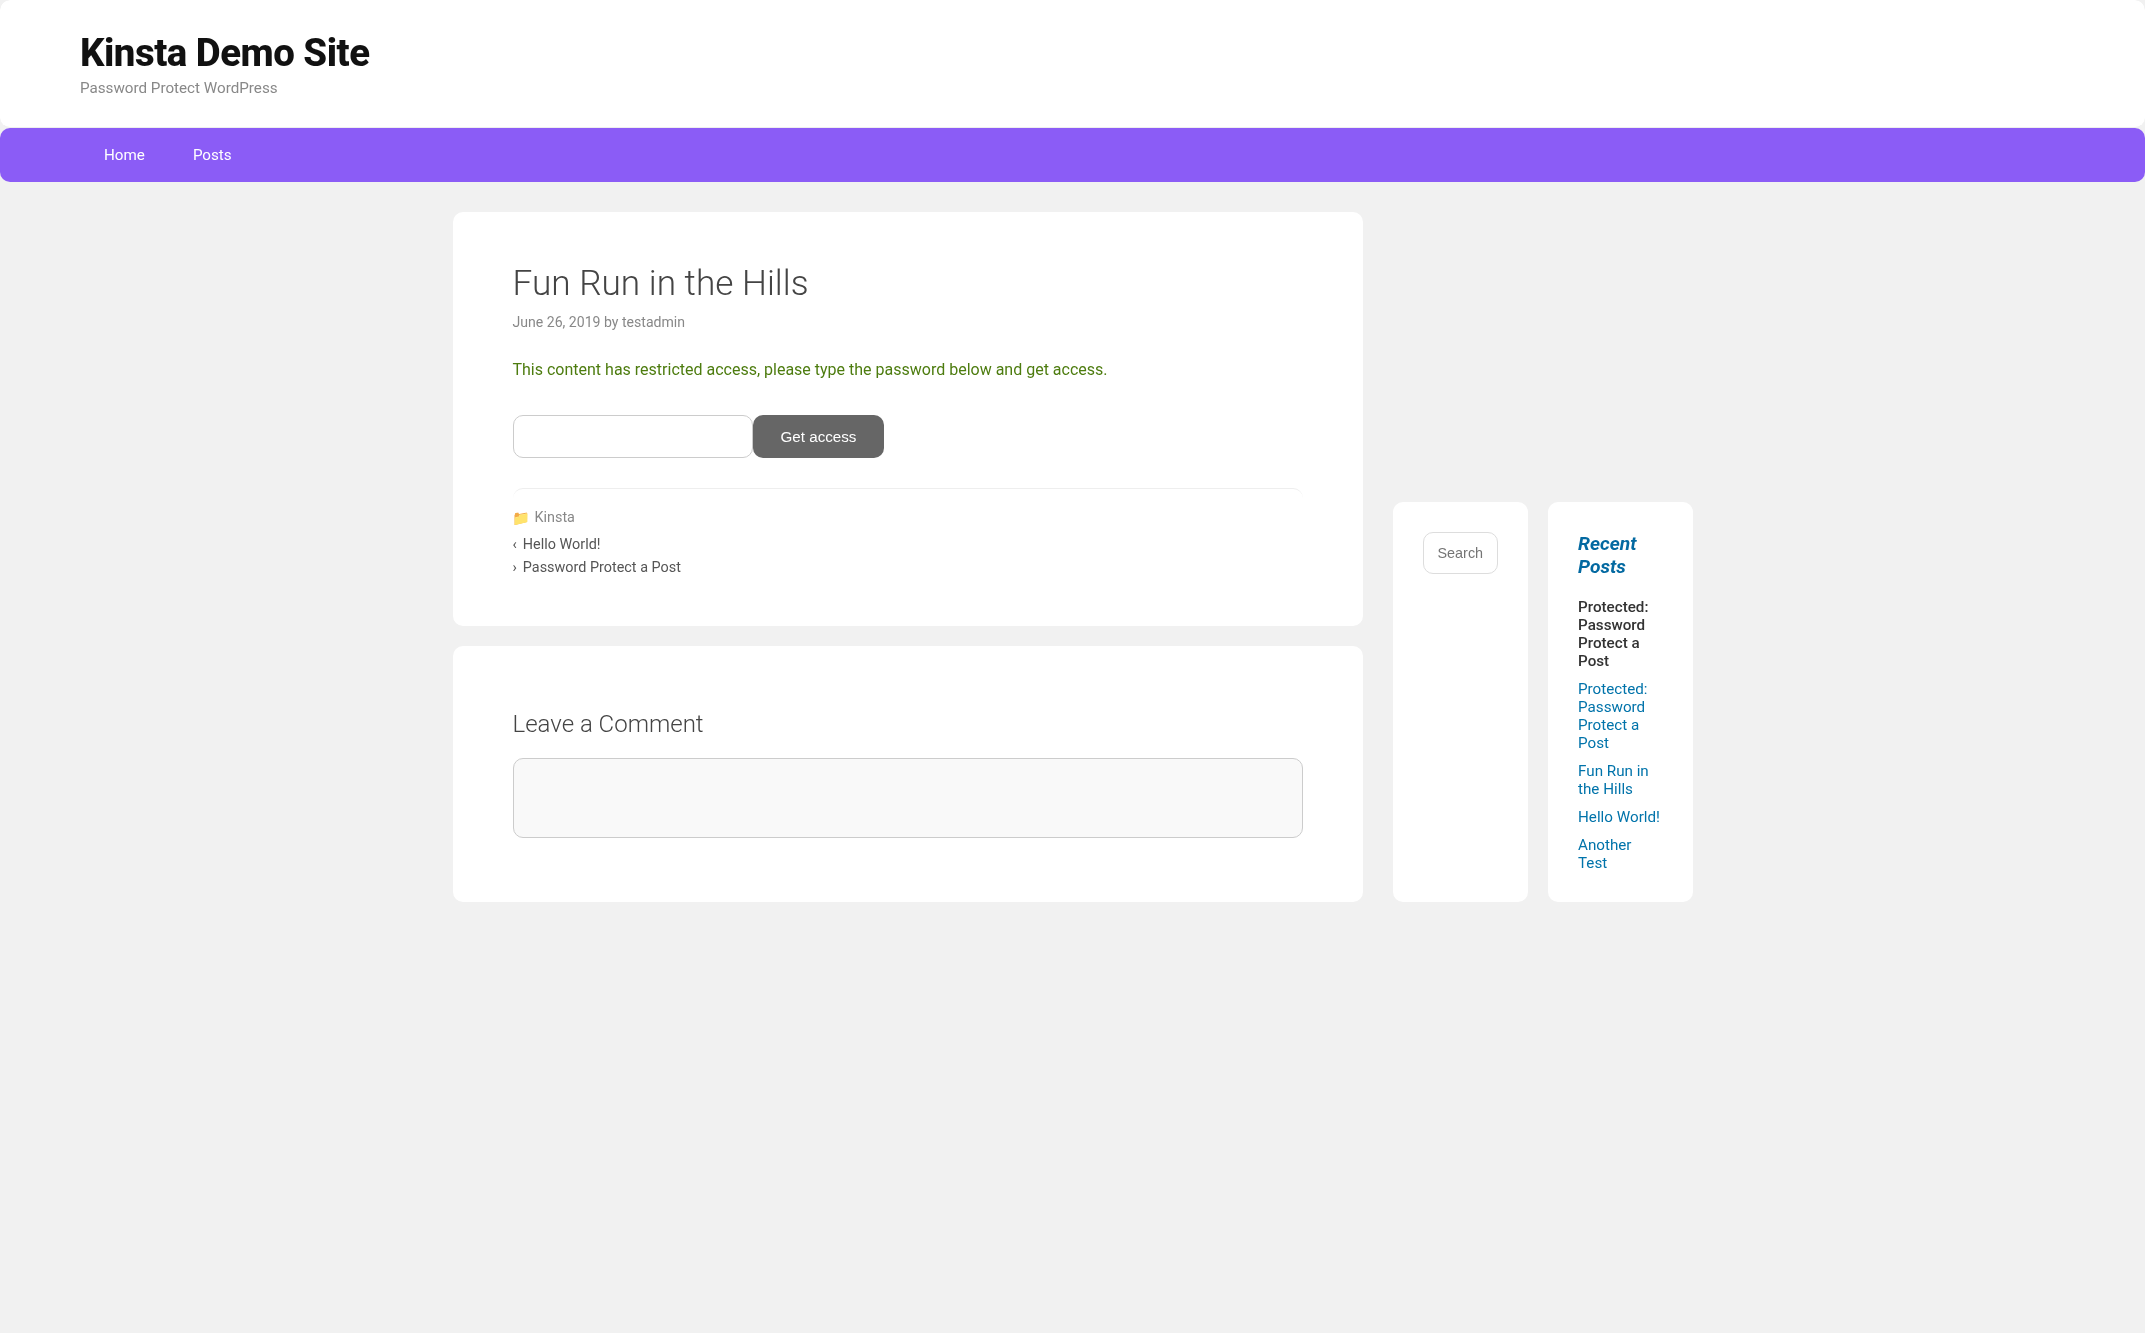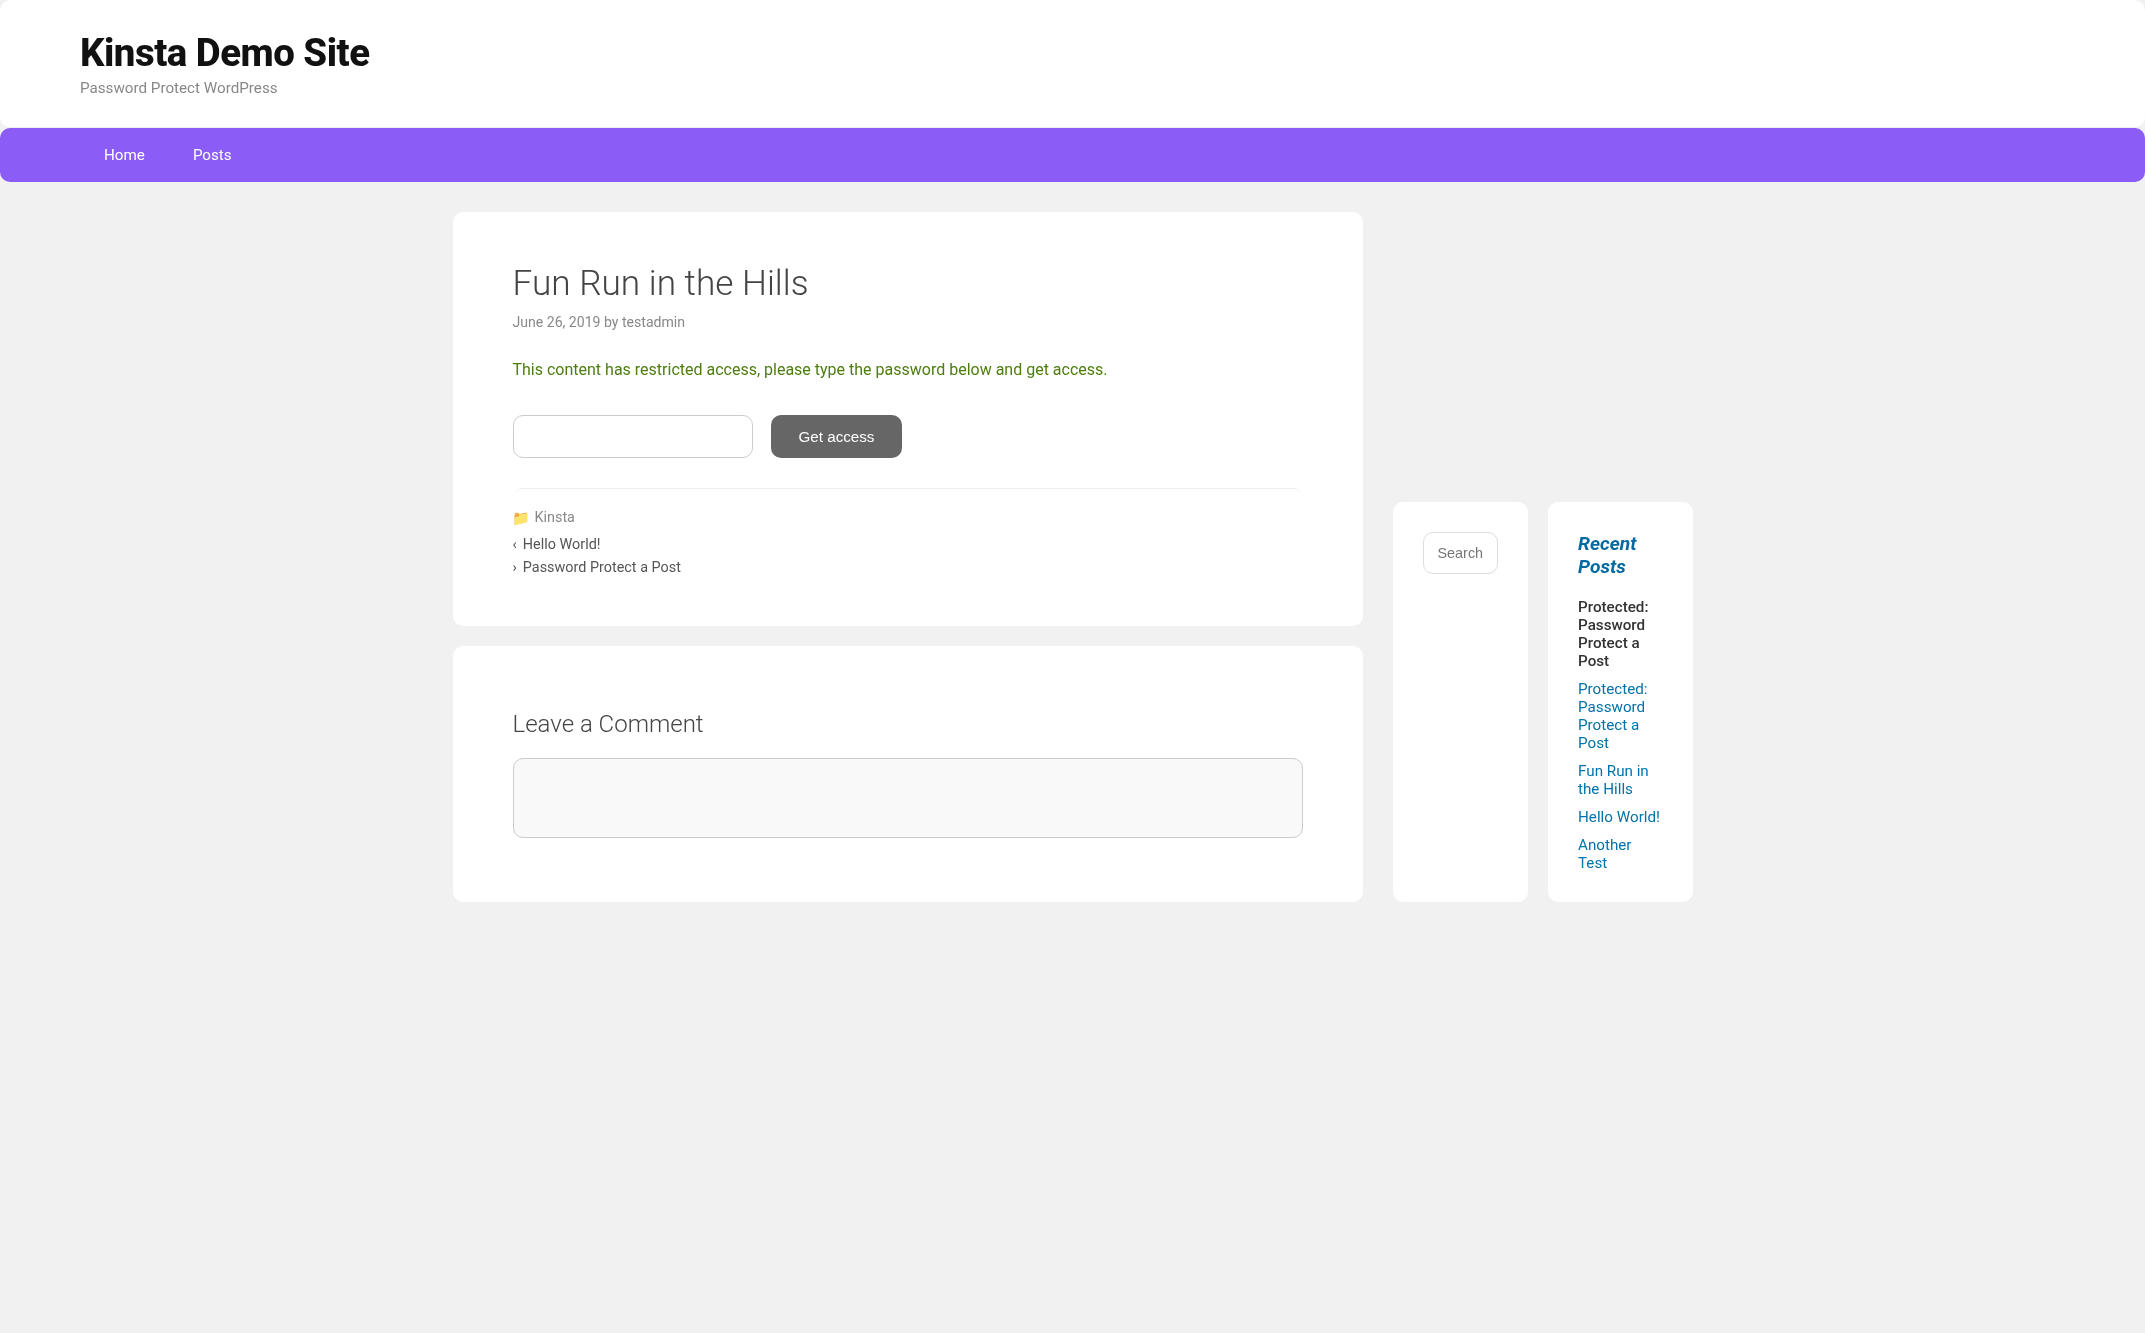--- a/index.html
+++ b/index.html
@@ -98,21 +98,21 @@
     }
 
     .restricted-message {
       font-size: 1em;
       color: #4d7c0f;
       margin-bottom: 36px;
     }
 
     .password-form {
       display: flex;
-      gap: 18px;
+      gap: 0;
       margin-bottom: 30px;
     }
 
     .password-input {
       width: 240px;
       padding: 12px 14px;
       border: 1px solid #ccc;
       font-size: 0.95em;
       outline: none;
     }

